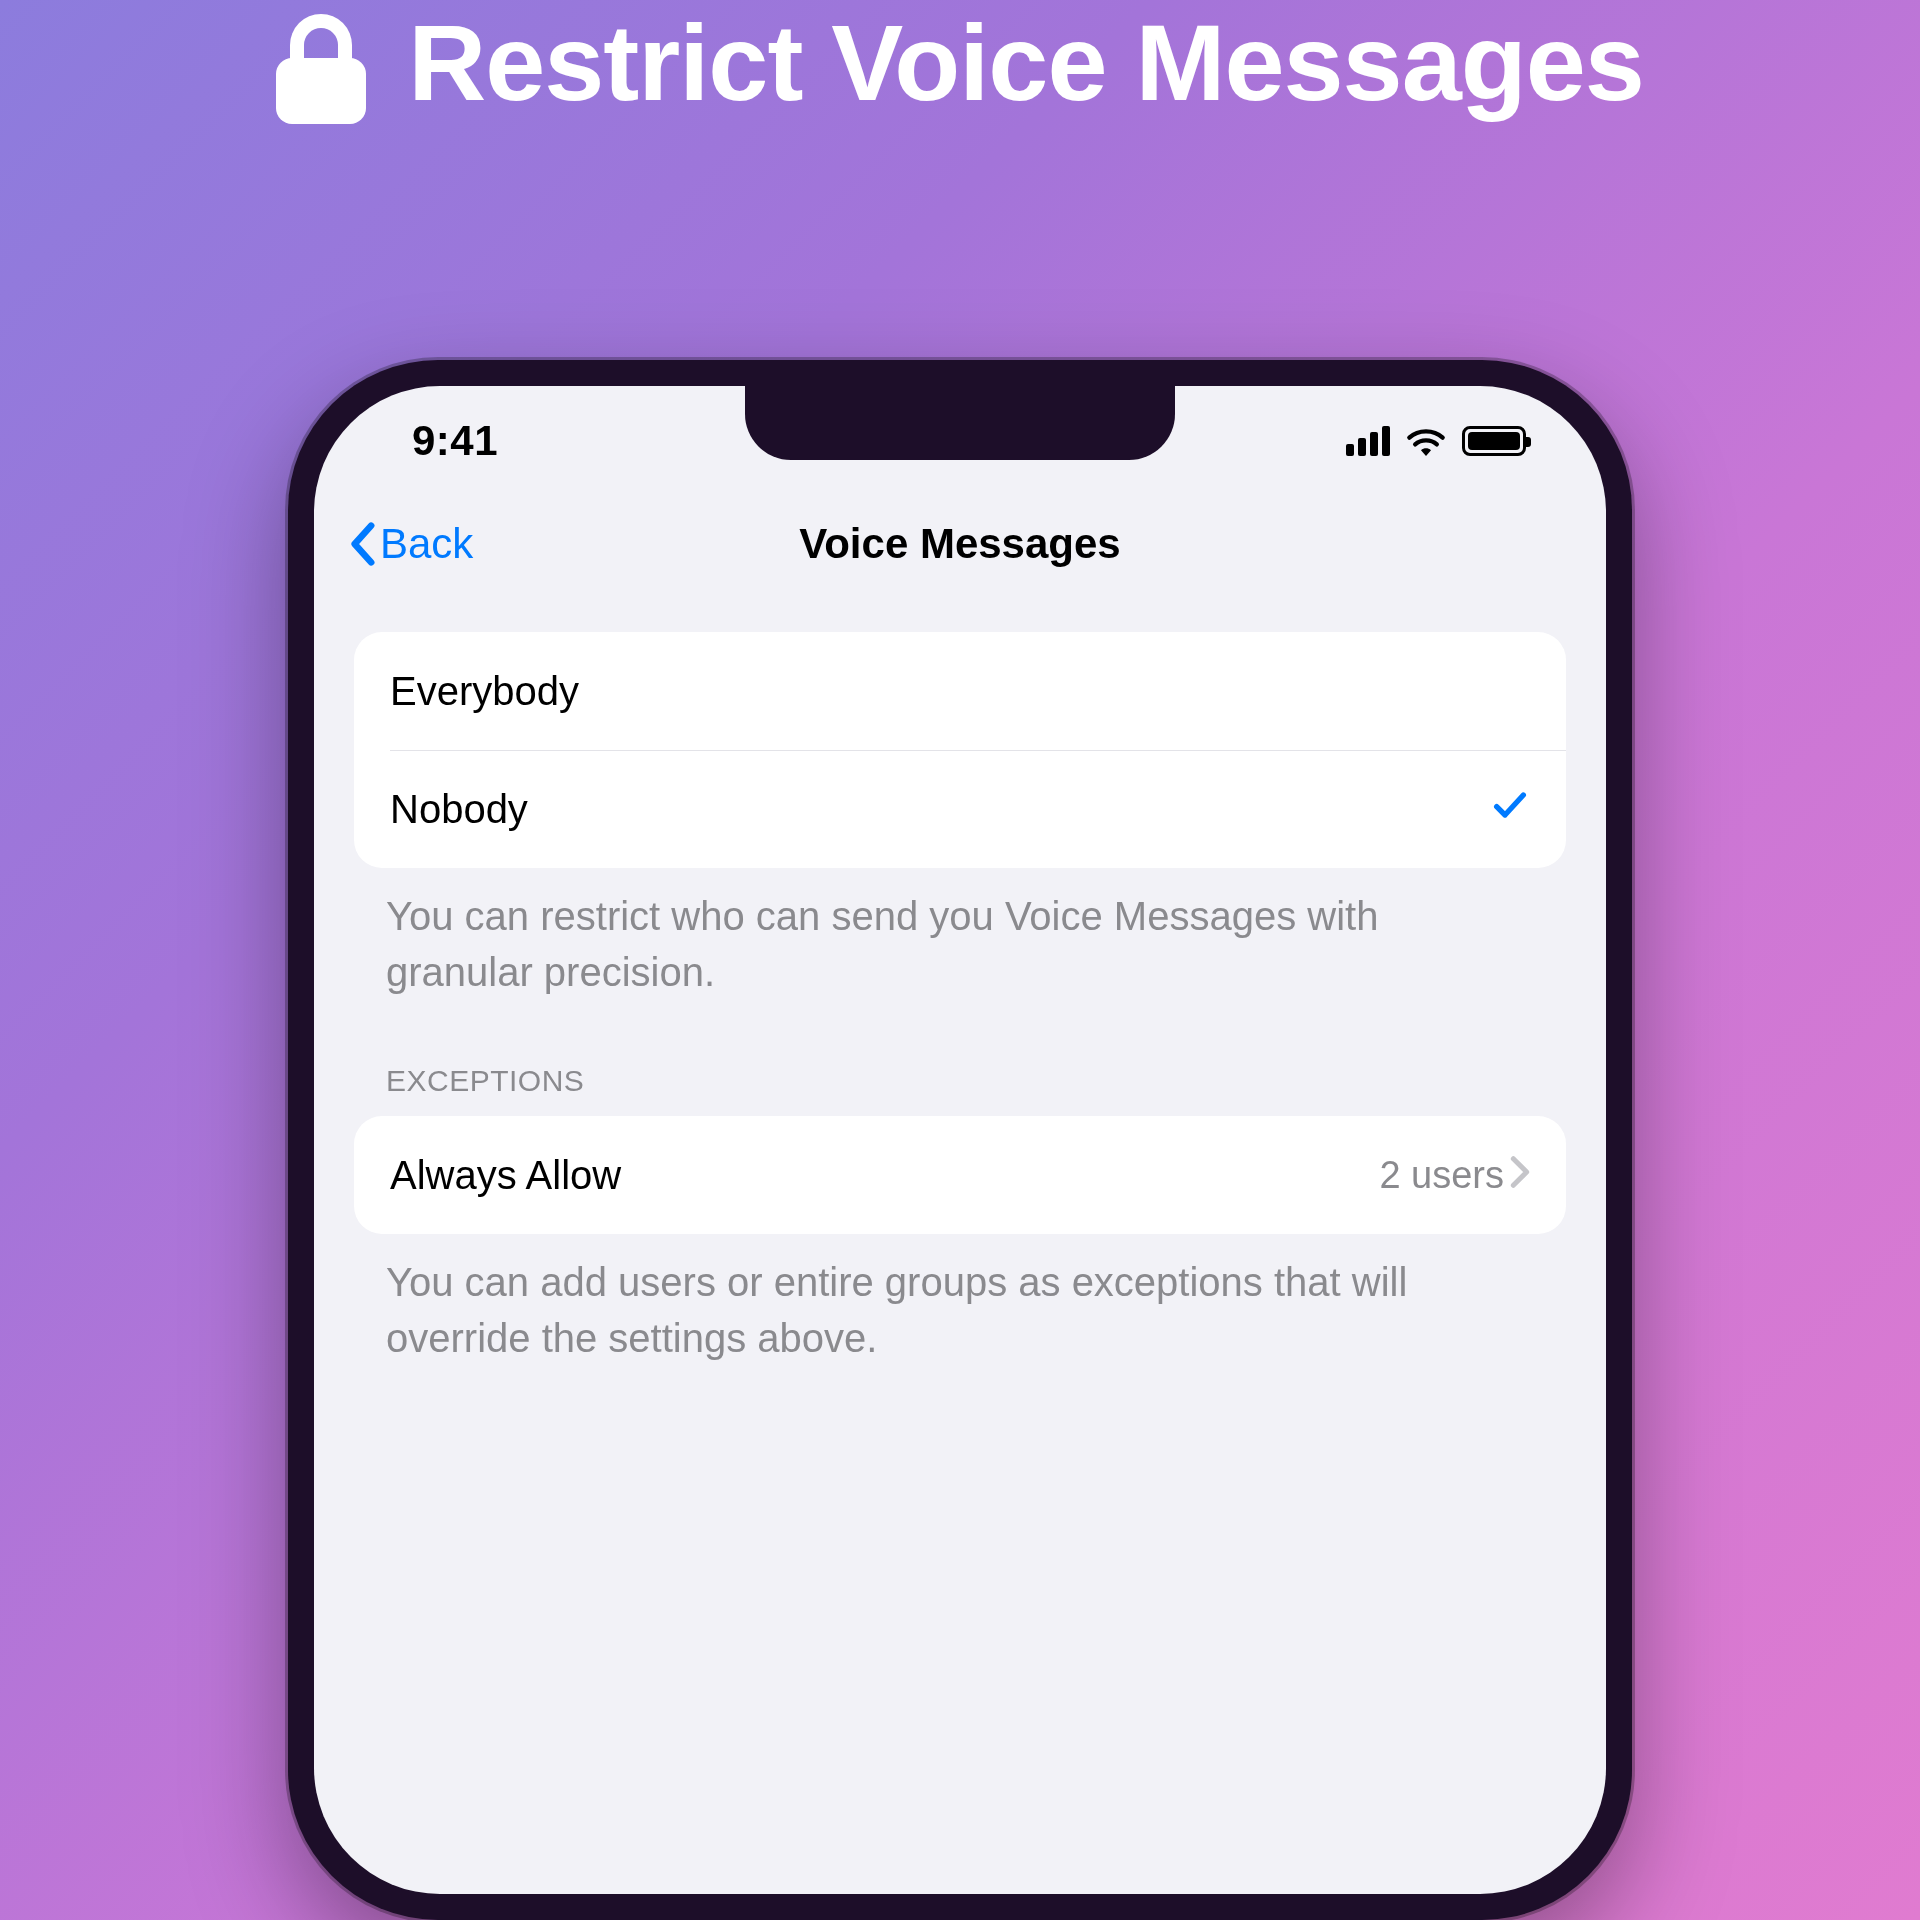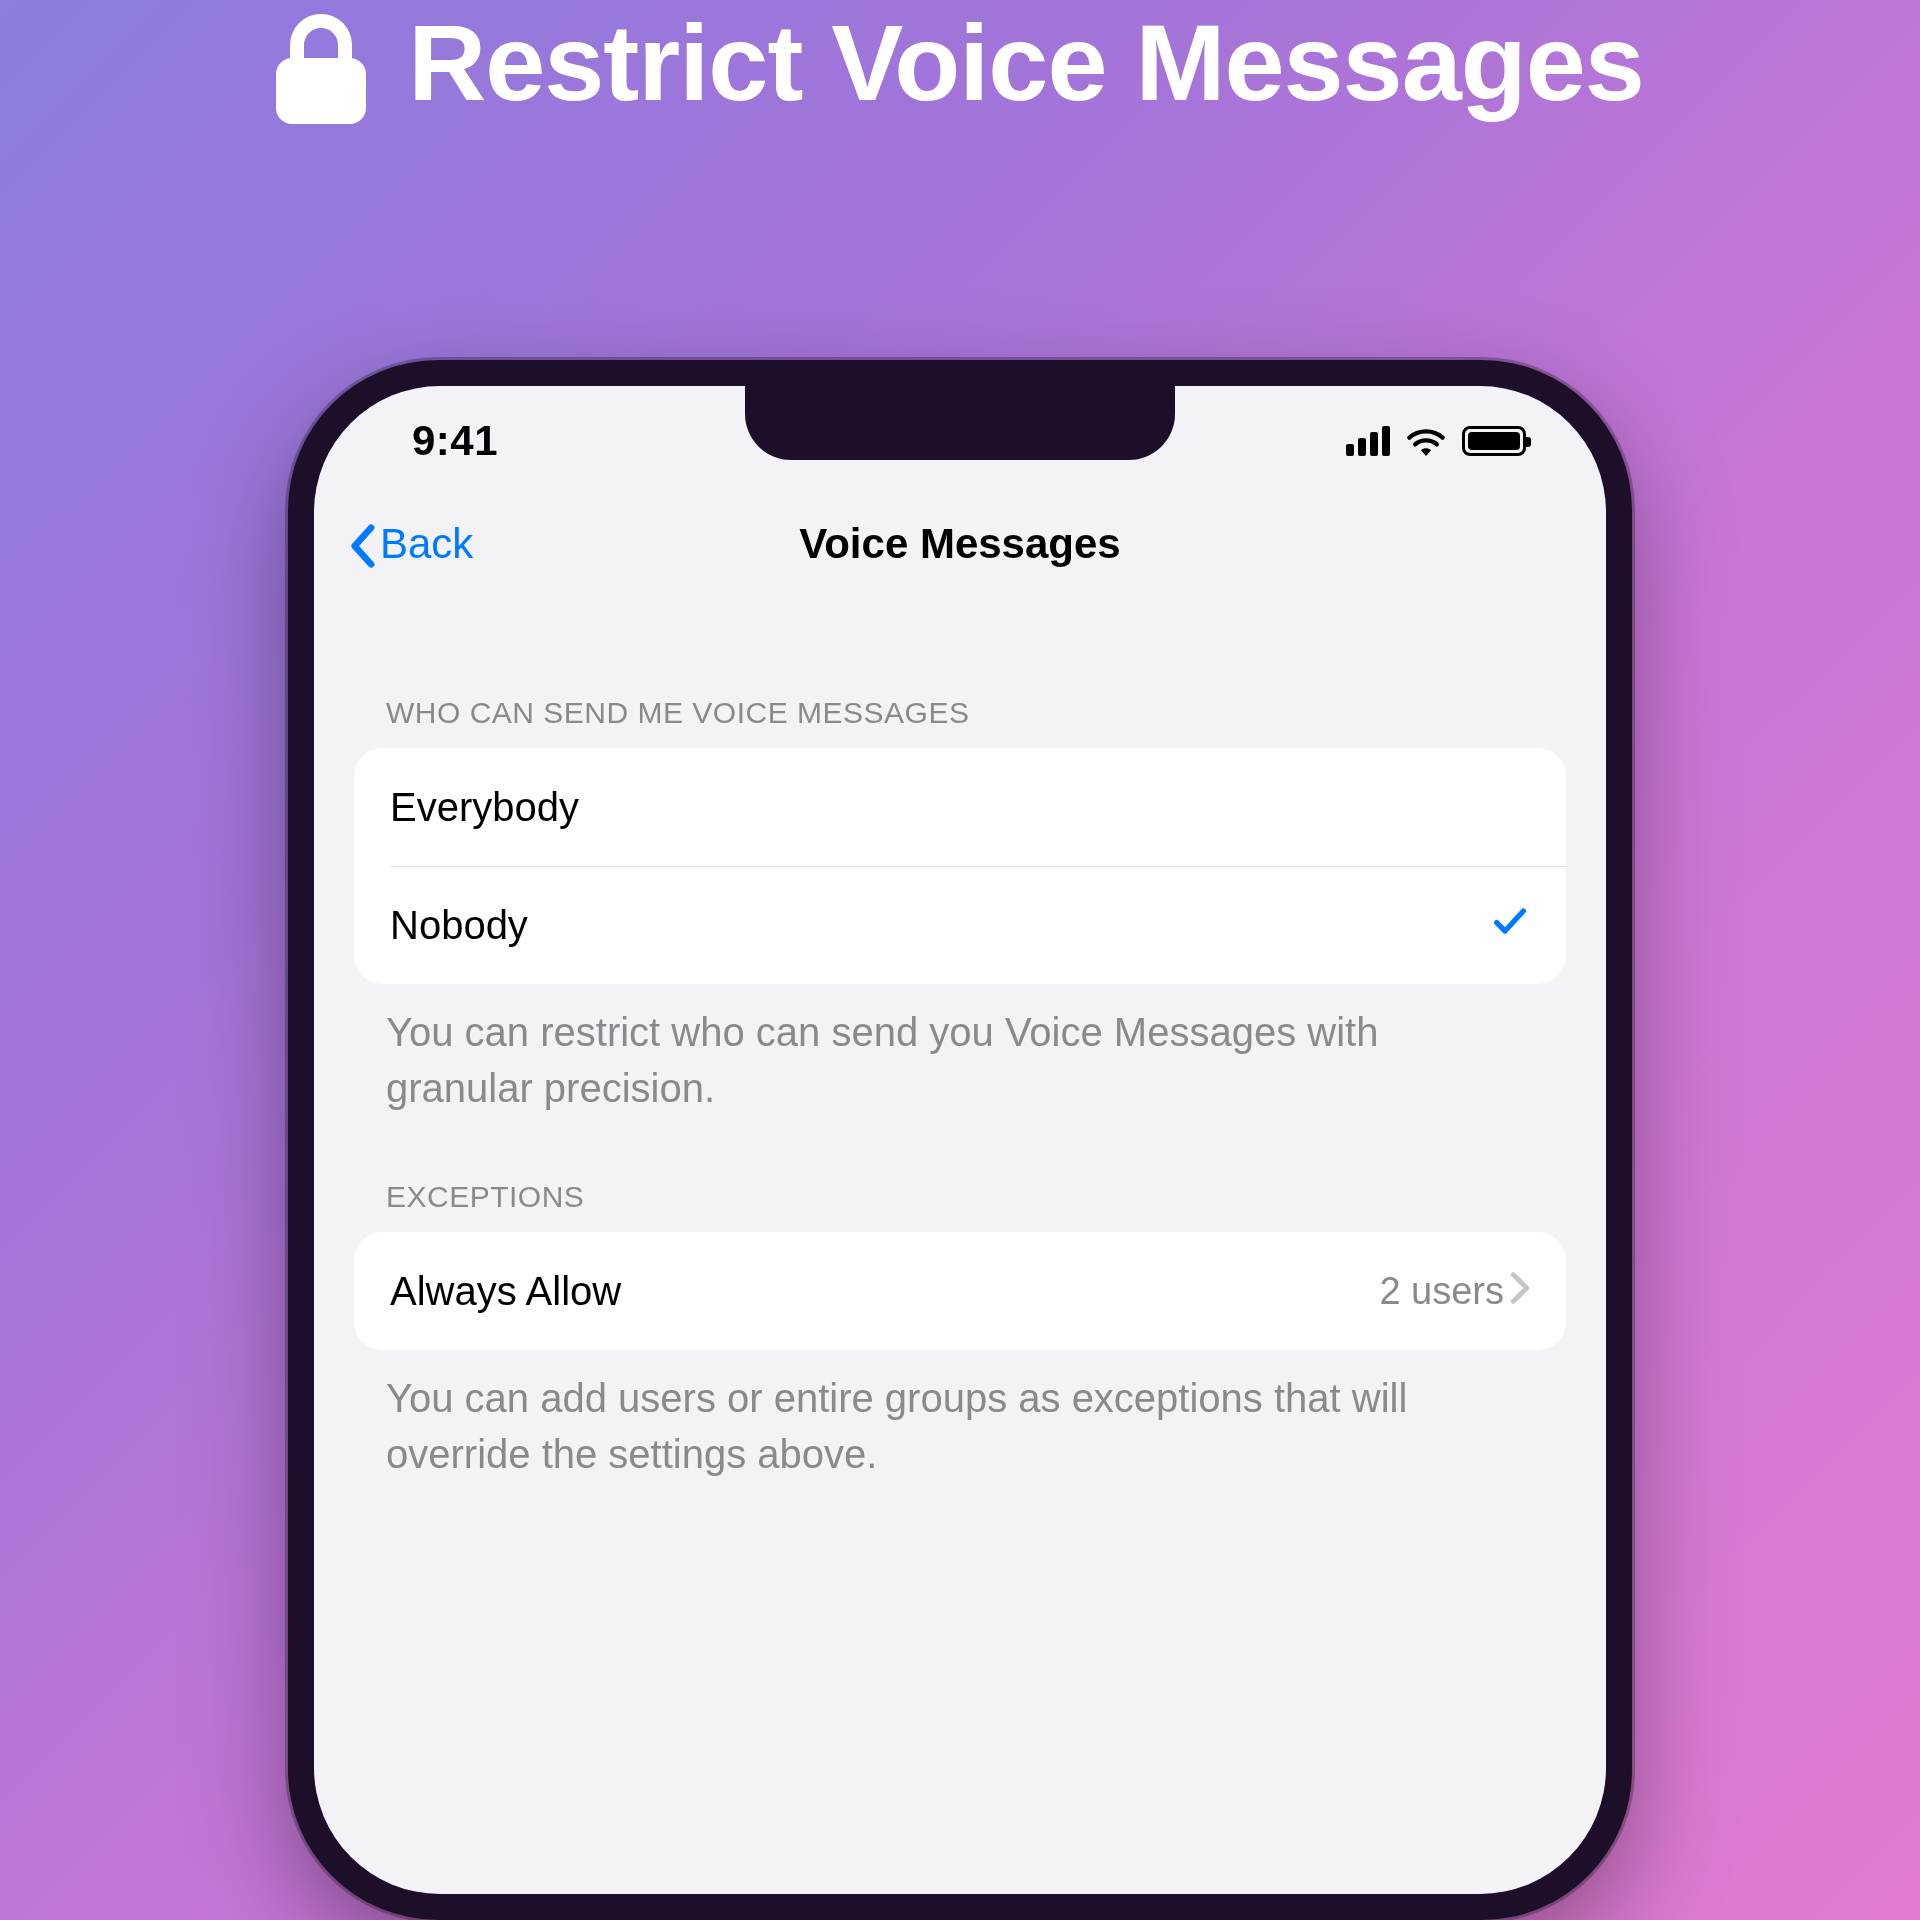--- a/index.html
+++ b/index.html
@@ -135,21 +135,21 @@
     font-size: 42px;
     font-weight: 700;
     color: #000;
   }
   .back-btn {
     position: absolute;
     left: 34px;
     top: 50%;
     transform: translateY(-50%);
     display: flex;
-    align-items: flex-end;
+    align-items: center;
     gap: 4px;
     color: #007aff;
     font-size: 42px;
     font-weight: 500;
     cursor: pointer;
   }
   .back-chevron svg { display:block; }
 
   
   .content { padding: 40px 40px 0 40px; }
@@ -241,21 +241,20 @@
               <polyline points="12,2 3,12 12,22" fill="none" stroke="#007aff" stroke-width="3.6" stroke-linecap="round" stroke-linejoin="round"></polyline>
             </svg>
           </span>
           <span>Back</span>
         </div>
         <div class="nav-title">Voice Messages</div>
       </div>
 
       <div class="content">
 
-        <div class="section-header">WHO CAN SEND ME VOICE MESSAGES</div>
         <div class="card">
           <div class="row">
             <span>Everybody</span>
           </div>
           <div class="row">
             <span>Nobody</span>
             <span class="checkmark">
               <svg width="40" height="40" viewBox="0 0 24 24">
                 <polyline points="4,13 9,18 20,6" fill="none" stroke="#007aff" stroke-width="3.2" stroke-linecap="round" stroke-linejoin="round"></polyline>
               </svg>

